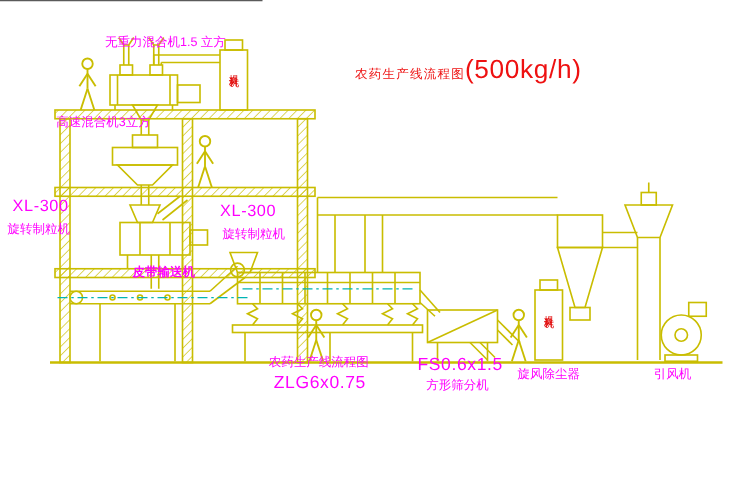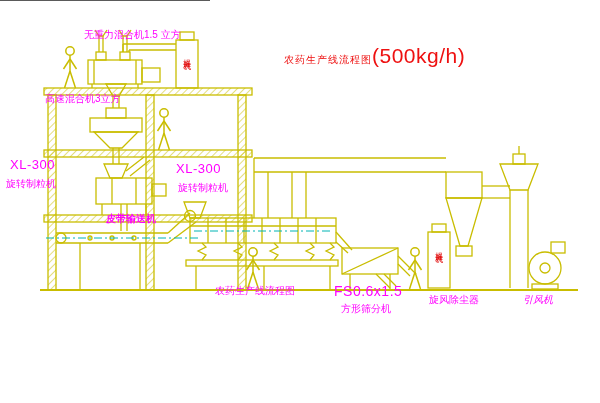--- a/index.html
+++ b/index.html
@@ -224,23 +224,24 @@
 
   <span class="lbl model" style="left:10px;top:158px;">XL-300</span>
   <span class="lbl" style="left:6px;top:179px;">旋转制粒机</span>
 
   <span class="lbl model" style="left:176px;top:162px;">XL-300</span>
   <span class="lbl" style="left:178px;top:183px;">旋转制粒机</span>
 
   <span class="lbl" style="left:106px;top:214px;font-weight:bold;">皮带输送机</span>
 
   <span class="lbl" style="left:215px;top:286px;">农药生产线流程图</span>
+  <span class="lbl big" style="left:219px;top:298px;">ZLG6x0.75</span>
 
   <span class="lbl" style="left:341px;top:304px;">方形筛分机</span>
   <span class="lbl big" style="left:334px;top:284px;">FS0.6x1.5</span>
 
-  <span class="lbl" style="left:429px;top:295px;">旋风除尘器</span>
-  <span class="lbl" style="left:523px;top:295px;font-style:italic;">引风机</span>
+  <span class="lbl" style="left:414px;top:295px;">旋风除尘器</span>
+  <span class="lbl" style="left:523px;top:295px;">引风机</span>
 
   <span class="vtext" style="left:182px;top:53px;">提升机</span>
   <span class="vtext" style="left:434px;top:246px;">提升机</span>
 
 </div>
 
 </body></html>

